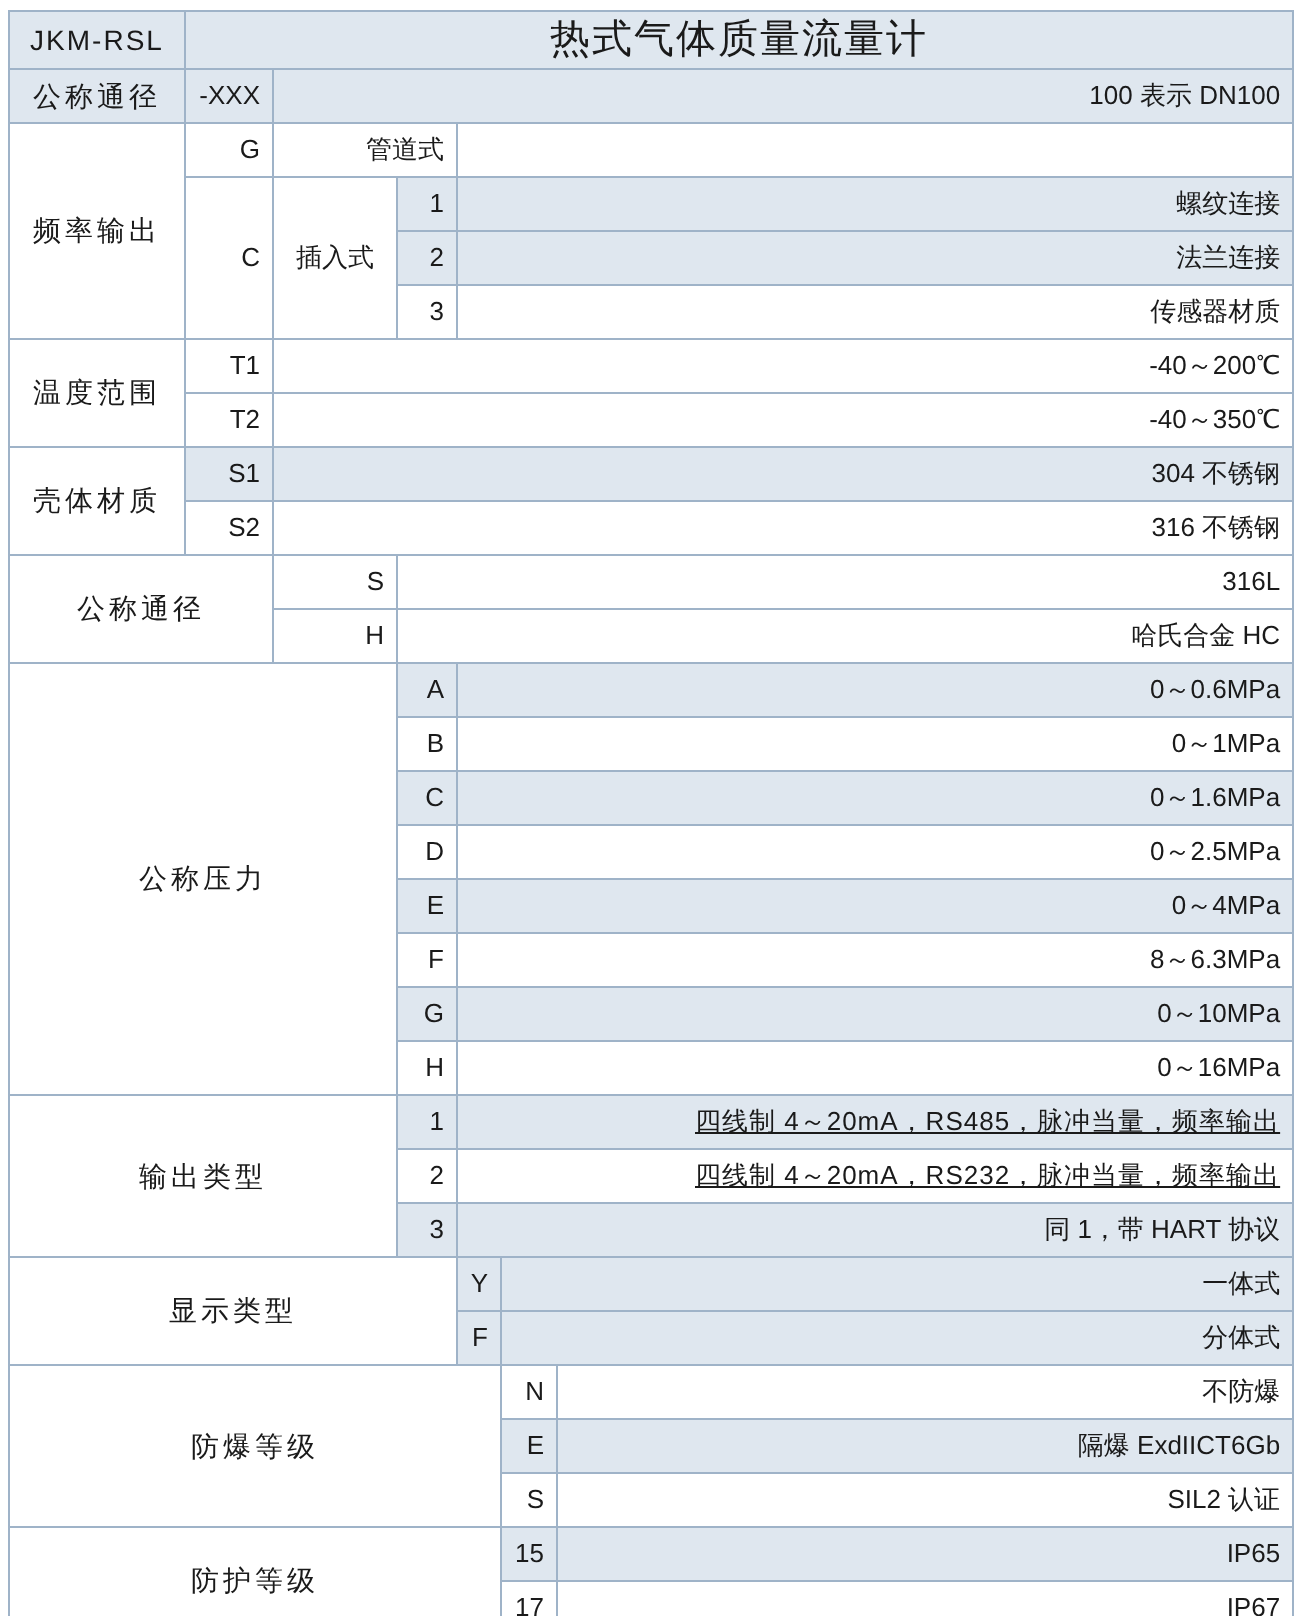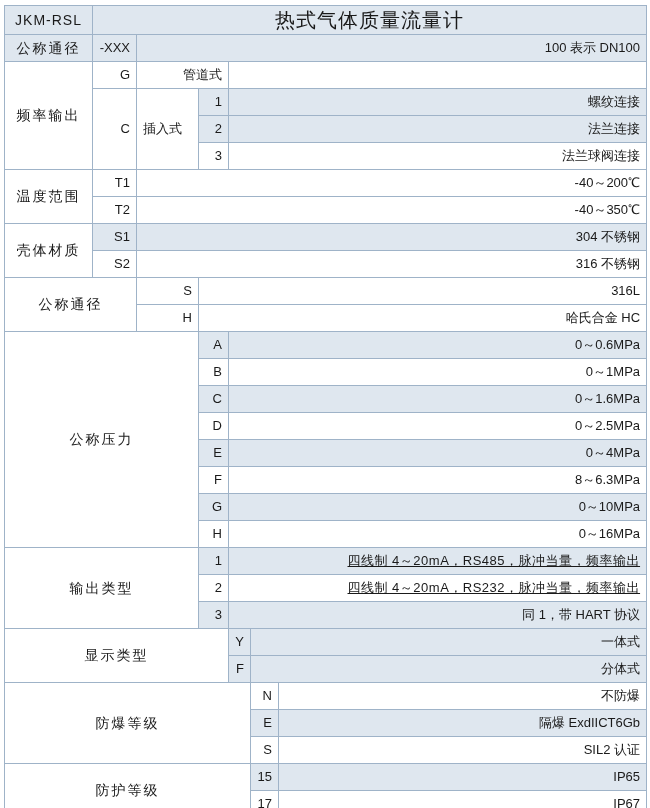--- a/index.html
+++ b/index.html
@@ -37,21 +37,21 @@
     padding: 2px 6px;
     white-space: nowrap;
     overflow: hidden;
   }
   .shade {
     background: #dfe7ef;
   }
   .plain {
     background: #ffffff;
   }
-  .ctr { }
+  .ctr { text-align: center; }
   .label {
     text-align: center;
     font-size: 14px;
     letter-spacing: 2px;
   }
   .code {
     text-align: right;
     font-size: 13px;
   }
   .title {
@@ -145,21 +145,21 @@
         </td>
         <td class="shade" colspan="3">
           <div class="cell val">法兰连接</div>
         </td>
       </tr>
       <tr>
         <td class="plain">
           <div class="cell code">3</div>
         </td>
         <td class="plain" colspan="3">
-          <div class="cell val">法兰球阀连接</div>
+          <div class="cell val">传感器材质</div>
         </td>
       </tr>
 
       <tr>
         <td class="plain" rowspan="2">
           <div class="cell label">温度范围</div>
         </td>
         <td class="plain">
           <div class="cell code">T1</div>
         </td>

